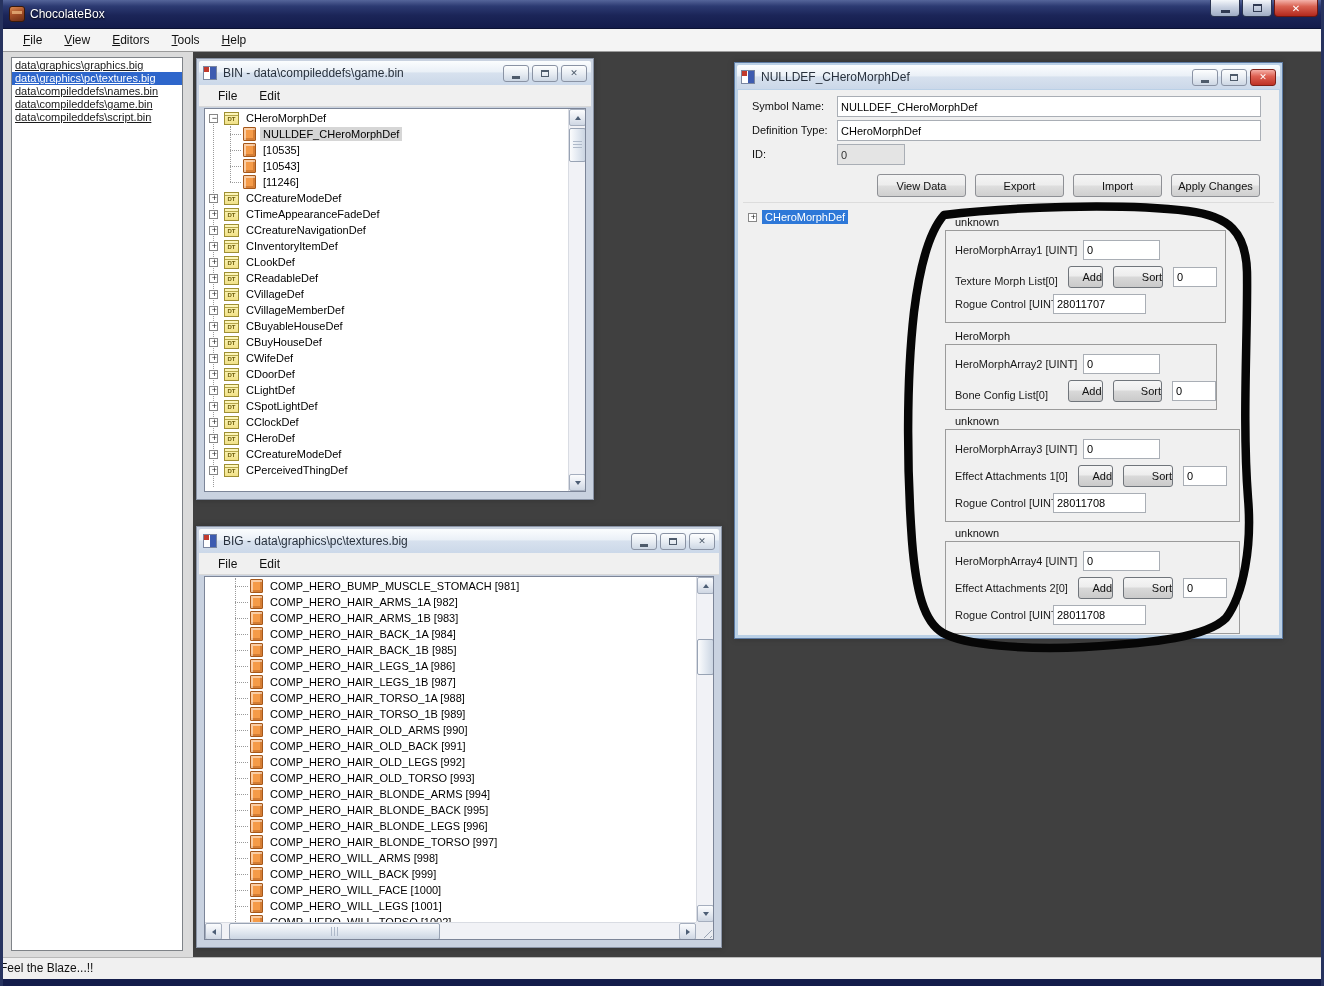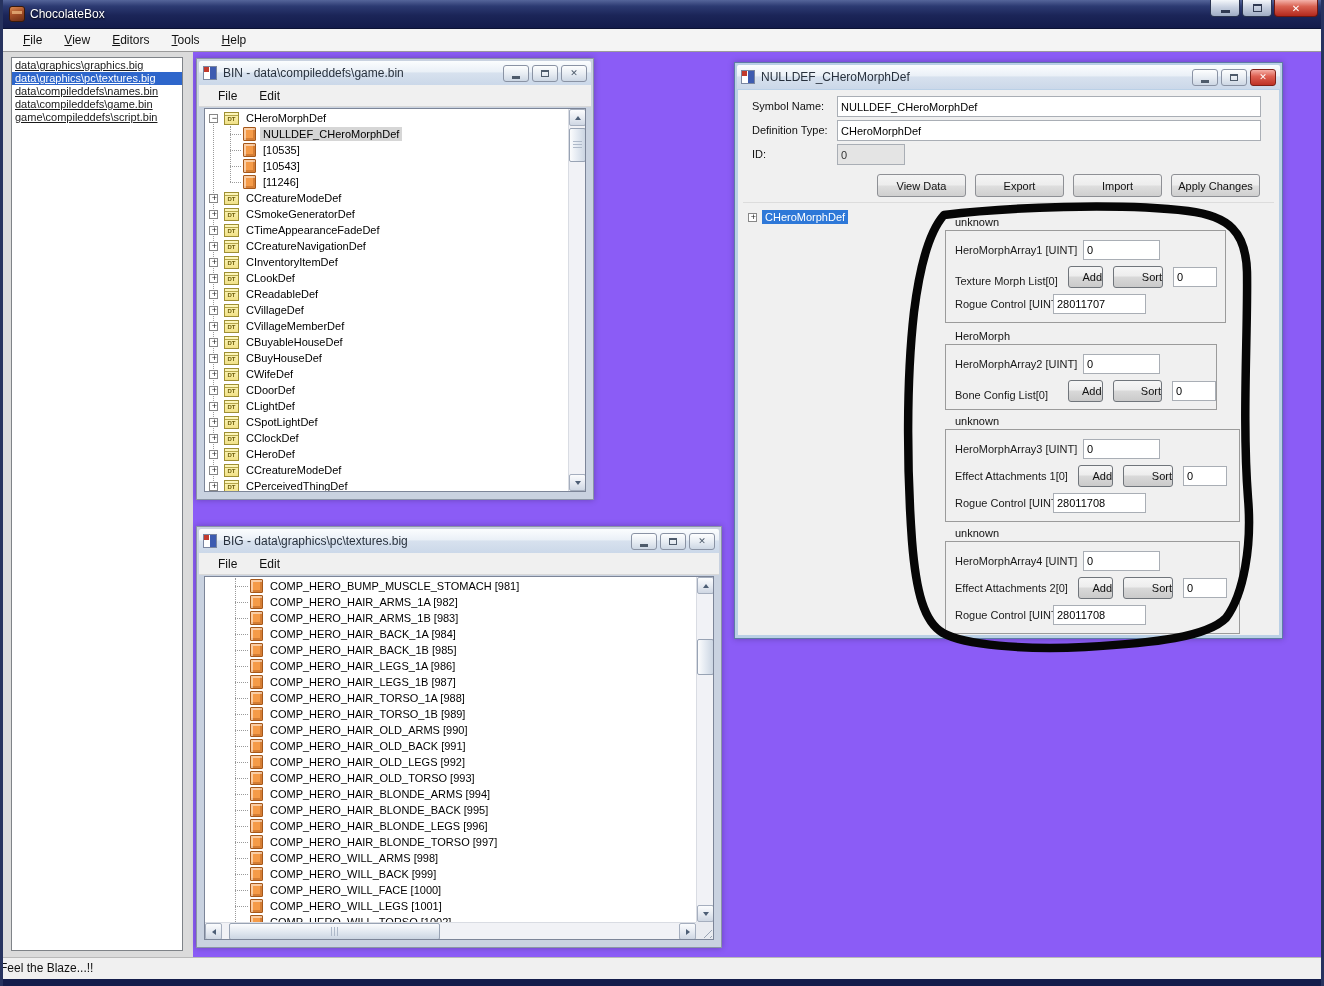--- a/index.html
+++ b/index.html
@@ -1,20 +1,20 @@
 <!DOCTYPE html>
 <html><head>
 <meta charset="utf-8">
 <style>
   * { margin:0; padding:0; box-sizing:border-box; }
   html,body { width:1324px; height:986px; }
   body { font-family:"Liberation Sans","DejaVu Sans",sans-serif; font-size:11px; color:#1a1a1a; background:#888; }
 
   
-  .app { position:relative; width:1324px; height:986px; background:#8b5cf6;
+  .app { position:relative; width:1324px; height:986px; background:#404040;
          border-left:3px solid #27335F; border-right:3px solid #27335F; overflow:hidden; }
   .titlebar { position:absolute; left:-3px; top:0; width:1324px; height:29px;
       background:linear-gradient(180deg,#55659A 0%,#2C3A72 22%,#1B2558 55%,#131C4B 100%);
       border-bottom:1px solid #0C1334; }
   .title-text { position:absolute; left:30px; top:7px; color:#fff; font-size:12px; text-shadow:0 1px 2px #000; }
   .app-icon { position:absolute; left:9px; top:6px; width:16px; height:16px; border-radius:3px;
       background:linear-gradient(160deg,#D98A52 0%,#A64F28 45%,#6E2E14 100%); border:1px solid #3A1A0A; }
   .app-icon::after{ content:""; position:absolute; left:2px; top:4px; width:10px; height:3px; background:#E8B07A; opacity:.8; }
   .winbtns { position:absolute; top:0; right:6px; display:flex; gap:2px; }
   .wbtn { height:17px; border:1px solid #2A3450; border-top:none; border-radius:0 0 4px 4px;
@@ -157,21 +157,21 @@
       <span class="menu-item">Help</span>
     </div>
 
   <div class="left-region">
     <div class="file-list">
 
     <div class="fl-item">data\graphics\graphics.big</div>
         <div class="fl-item selected">data\graphics\pc\textures.big</div>
         <div class="fl-item">data\compileddefs\names.bin</div>
         <div class="fl-item">data\compileddefs\game.bin</div>
-        <div class="fl-item">game\compileddefs\script.bin</div>
+        <div class="fl-item">data\compileddefs\script.bin</div>
       </div>
   </div>
 
   <div class="child" style="left:193px; top:58px; width:398px; height:442px;">
     <div class="cw-title">
       <span class="form-icon"></span>
       <span class="cw-title-text">BIN - data\compileddefs\game.bin</span>
       <div class="cw-btns">
         <div class="cbtn">
             <span class="glyph-min"></span>
@@ -223,25 +223,20 @@
             <span class="tree-icon cube"></span>
             <span class="tree-label">[11246]</span>
           </div>
 
           <div class="tree-row lvl0">
             <span class="expander plus"></span>
             <span class="tree-icon dt"></span>
             <span class="tree-label">CCreatureModeDef</span>
           </div>
 
-          <div class="tree-row lvl0">
-            <span class="expander plus"></span>
-            <span class="tree-icon dt"></span>
-            <span class="tree-label">CSmokeGeneratorDef</span>
-          </div>
 
           <div class="tree-row lvl0">
             <span class="expander plus"></span>
             <span class="tree-icon dt"></span>
             <span class="tree-label">CTimeAppearanceFadeDef</span>
           </div>
 
           <div class="tree-row lvl0">
             <span class="expander plus"></span>
             <span class="tree-icon dt"></span>

